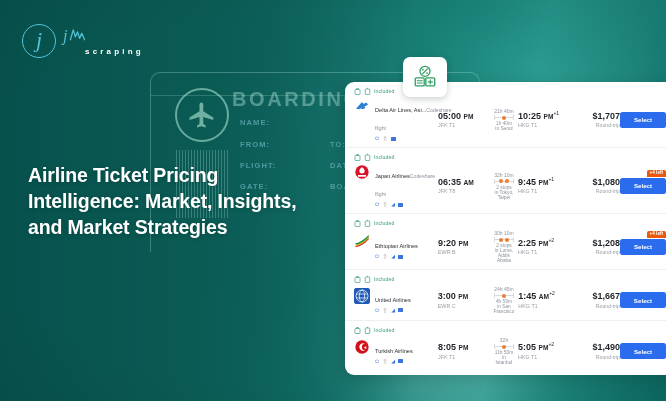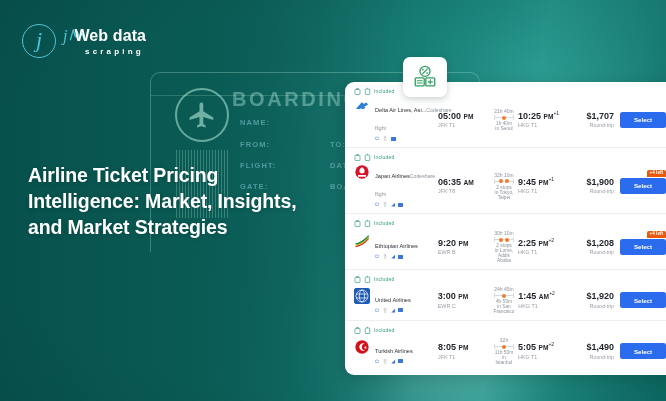--- a/index.html
+++ b/index.html
@@ -170,21 +170,21 @@
   }
   .f-bar .dot {
     position:absolute; top:0.5px; width:4px; height:4px; border-radius:50%;
     background:#ef7c2e; transform:translateX(-50%);
   }
   .f-bar .cap {
     position:absolute; top:0px; width:1px; height:5px; background:#d6dae0;
   }
   .f-stops { font-size:4.8px; color:#8d939c; margin-top:1px; }
 
-  .f-price { width:50px; text-align:right; padding-right:6px; }
+  .f-price { width:50px; text-align:right; }
   .f-amt { font-size:9px; font-weight:700; color:#1f2329; line-height:1.15; }
   .f-trip { font-size:5.2px; color:#9aa0a8; margin-top:1px; }
 
   .f-act { position:relative; width:46px; flex:0 0 auto; }
   .sel-btn {
     width:46px; height:16px; border-radius:2.5px;
     background:#2b6bed; border:none;
     color:#ffffff; font-size:6.2px; font-weight:700;
     display:flex; align-items:center; justify-content:center;
     cursor:pointer;
@@ -230,21 +230,20 @@
 <div class="logo">
   <div class="logo-mark">
     <span class="logo-mark-j">j</span>
   </div>
   <div class="logo-text">
     <div class="logo-top">
       <span class="logo-j2">j</span>
       <svg class="logo-wave" viewBox="0 0 24 24">
         <path d="M2 18 L6 4 L9 14 L12 7 L15 16 L18 9 L22 18" fill="none" stroke="#4fc3d9" stroke-width="1.8" stroke-linejoin="round" stroke-linecap="round"></path>
       </svg>
-      <span class="logo-word">Web data</span>
     </div>
     <div class="logo-sub">scraping</div>
   </div>
 </div>
 
 <h1 class="headline">Airline Ticket Pricing Intelligence: Market, Insights, and Market Strategies</h1>
 
 <div class="calc-badge">
   <svg viewBox="0 0 32 32">
     <circle cx="16" cy="9" r="6.2" fill="none" stroke="#2f9e63" stroke-width="1.6"></circle>
@@ -353,21 +352,21 @@
             <span class="dot" style="left:33.333333333333336%"></span>
             <span class="dot" style="left:66.66666666666667%"></span>
           </div>
           <div class="f-stops">2 stops in Tokyo, Taipei</div>
         </div>
         <div class="f-arr">
           <div class="f-time"><span>9:45</span> <span class="ap">PM</span><span class="sup">+1</span></div>
           <div class="f-port">HKG T1</div>
         </div>
         <div class="f-price">
-          <div class="f-amt">$1,900</div>
+          <div class="f-amt">$1,080</div>
           <div class="f-trip">Round-trip</div>
         </div>
         <div class="f-act">
           <span class="left-badge">+4 left</span>
           <button class="sel-btn">Select</button>
         </div>
       </div>
     </div>
     <div class="frow">
       <div class="inc-line">
@@ -469,21 +468,21 @@
             <span class="cap" style="right:0"></span>
             <span class="dot" style="left:50%"></span>
           </div>
           <div class="f-stops">4h 59m in San Francisco</div>
         </div>
         <div class="f-arr">
           <div class="f-time"><span>1:45</span> <span class="ap">AM</span><span class="sup">+2</span></div>
           <div class="f-port">HKG T1</div>
         </div>
         <div class="f-price">
-          <div class="f-amt">$1,920</div>
+          <div class="f-amt">$1,667</div>
           <div class="f-trip">Round-trip</div>
         </div>
         <div class="f-act">
           <button class="sel-btn">Select</button>
         </div>
       </div>
     </div>
     <div class="frow">
       <div class="inc-line">
         <svg viewBox="0 0 14 16">

